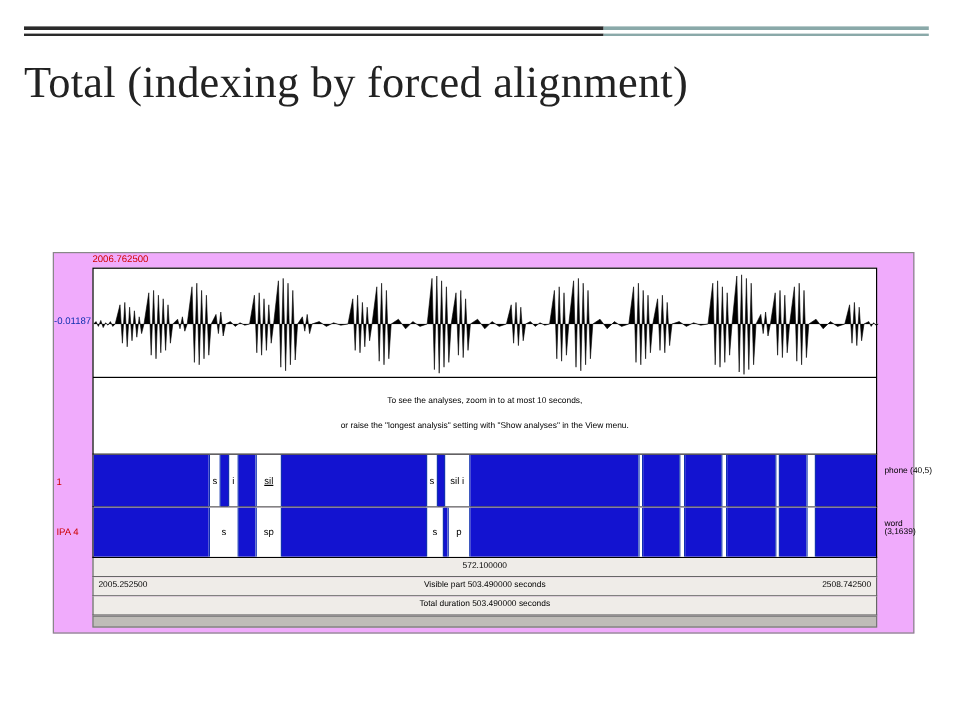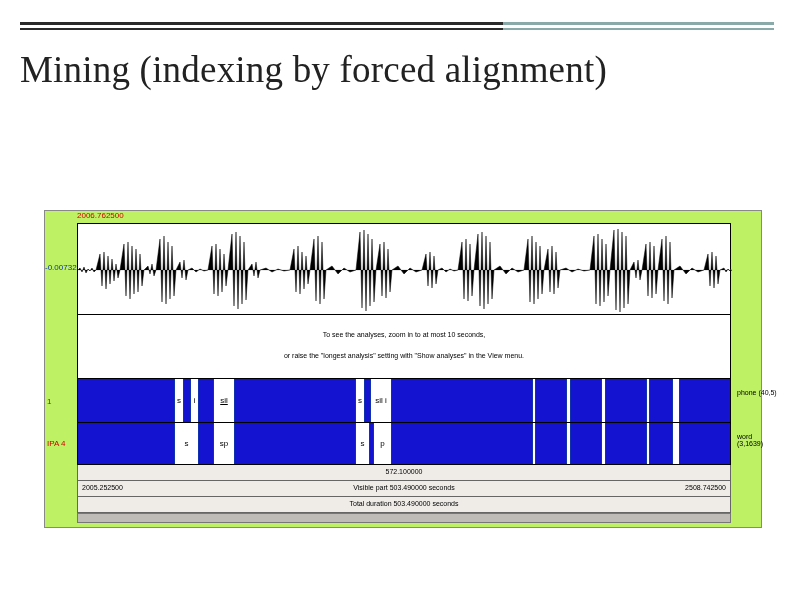--- a/index.html
+++ b/index.html
@@ -40,21 +40,21 @@
     font-weight: normal;
     color: #222;
     letter-spacing: 0.2px;
   }
   .praat-panel {
     position: absolute;
     top: 210px;
     left: 44px;
     width: 718px;
     height: 318px;
-    background: #bef264;
+    background: #f0abfc;
     border: 1px solid #888;
     font-family: Arial, Helvetica, sans-serif;
   }
   .cursor-label {
     position: absolute;
     top: 0;
     left: 32px;
     font-size: 8px;
     color: #d00000;
   }
@@ -163,27 +163,27 @@
   }
 </style>
 </head>
 <body>
 
 <div class="top-border">
   <div class="main-line"></div>
   <div class="accent-line"></div>
 </div>
 
-<h1 class="slide-title">Mining (indexing by forced alignment)</h1>
+<h1 class="slide-title">Total (indexing by forced alignment)</h1>
 
 <div class="praat-panel">
 
   <div class="cursor-label">2006.762500</div>
 
-  <div class="amp-label" style="top:52px; left:0;">-0.00732</div>
+  <div class="amp-label" style="top:52px; left:0;">-0.01187</div>
   <div class="amp-label" style="top:92px; left:12px;">-1</div>
 
   <div class="wave-area">
     <svg width="654" height="92" viewBox="0 0 654 92">
       <line x1="0" y1="46" x2="654" y2="46" stroke="#999" stroke-width="0.4"></line>
       <g stroke="#000" stroke-width="0.5">
         <path d="M0,46 L2,44 L4,48 L6,43 L8,49 L10,45 L12,47 L14,44 L16,48 L18,46"></path>
         <path d="M18,46 L22,30 L24,62 L26,28 L28,65 L30,32 L32,60 L34,35 L36,57 L38,40 L40,54 L42,46"></path>
         <path d="M42,46 L46,20 L48,72 L50,18 L52,75 L54,22 L56,70 L58,25 L60,68 L62,30 L64,62 L66,46"></path>
         <path d="M66,46 L70,42 L72,50 L74,40 L76,52 L78,46"></path>

